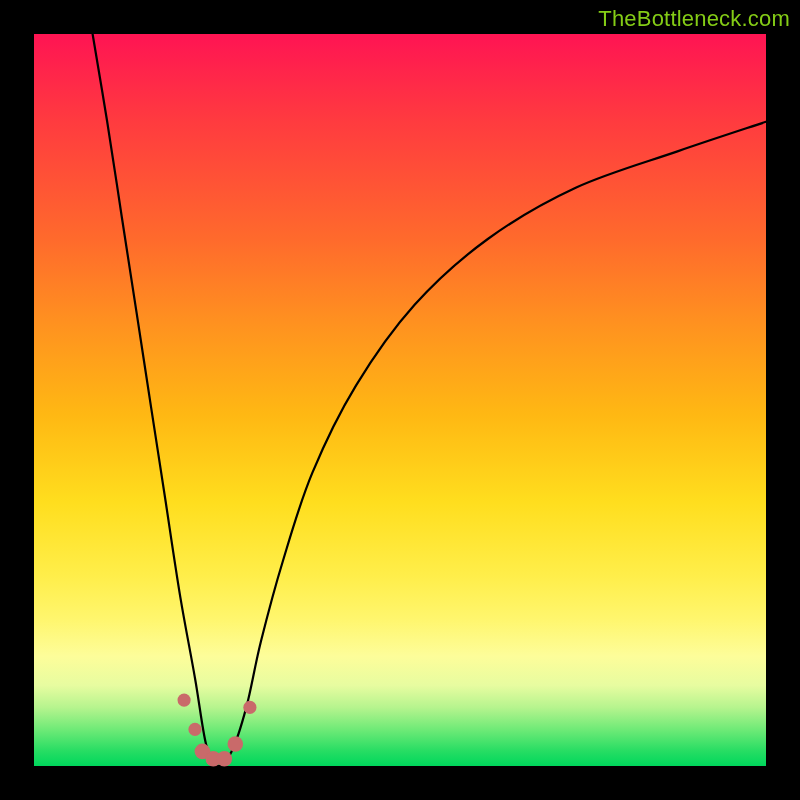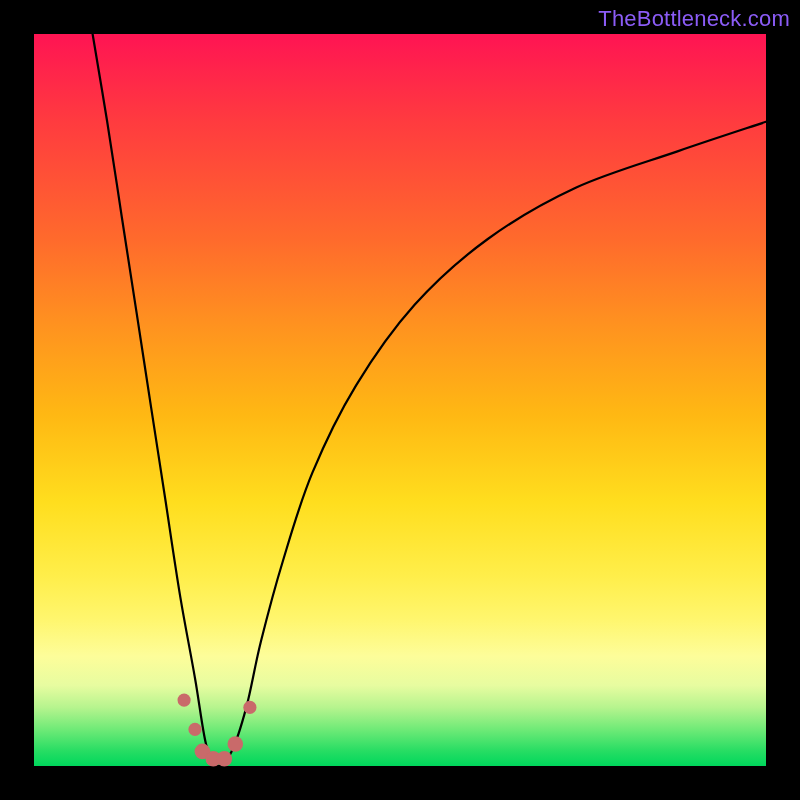--- a/index.html
+++ b/index.html
@@ -14,21 +14,21 @@
   .outer {
     position: relative;
     width: 800px;
     height: 800px;
     background: #000;
   }
   .attribution {
     position: absolute;
     top: 6px;
     right: 10px;
-    color: #8b5cf6;
+    color: #84cc16;
     font-size: 22px;
     font-weight: 500;
     letter-spacing: 0.2px;
     z-index: 10;
   }
   
   .panel {
     position: absolute;
     left: 34px;
     top: 34px;

